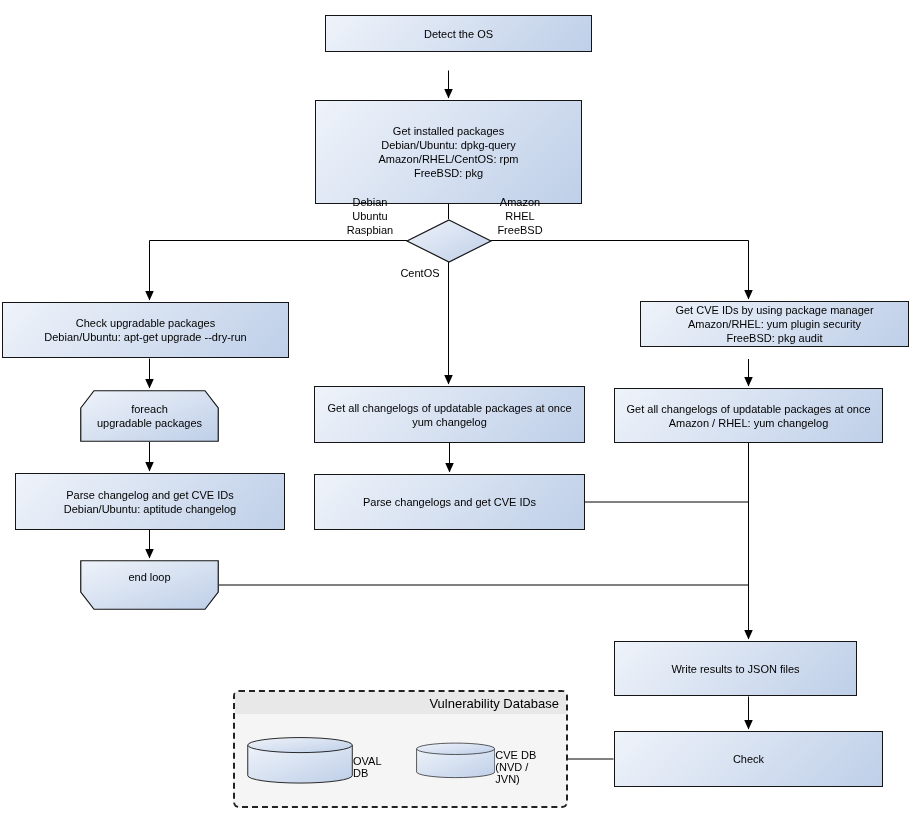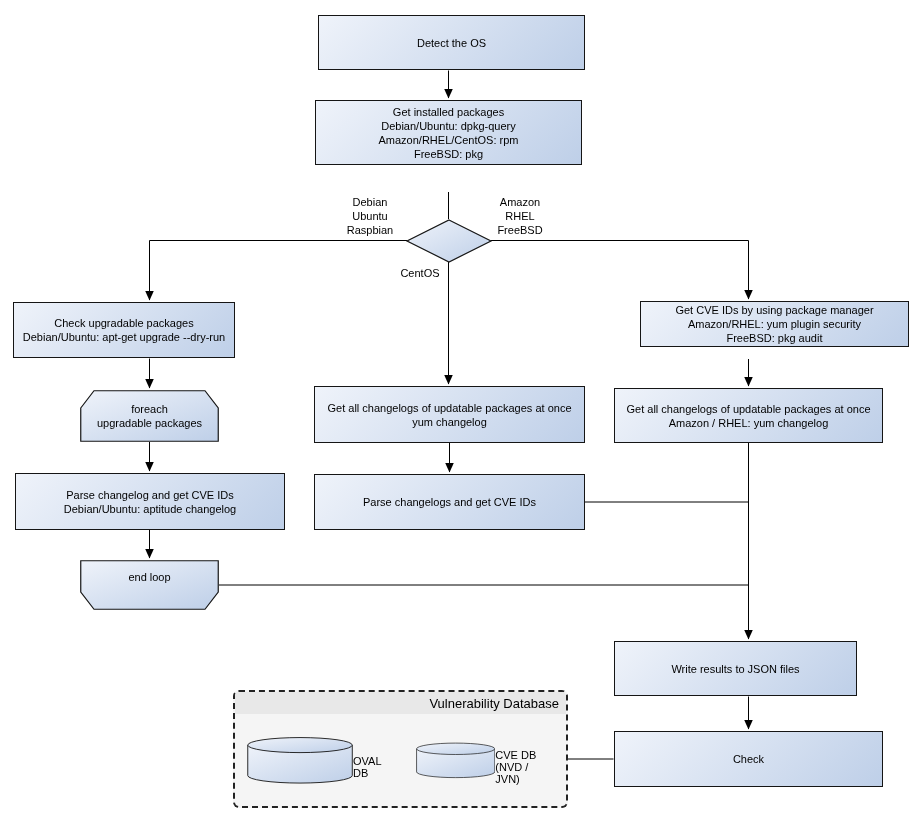--- a/index.html
+++ b/index.html
@@ -75,28 +75,28 @@
     <path d="M449.5,443 V472" marker-end="url(#arrow)"></path>
     <path d="M748.5,359 V386" marker-end="url(#arrow)"></path>
     <path d="M748.5,443 V639" marker-end="url(#arrow)"></path>
     <path d="M585,502 H748.5"></path>
     <path d="M219,585 H748.5"></path>
     <path d="M748.5,696.5 V729" marker-end="url(#arrow)"></path>
     <path d="M568,759 H613.5"></path>
   </g>
 </svg>
 
-<div class="node" style="left:318px;top:15px;width:267px;height:55px">Detect the OS</div>
+<div class="node" style="left:325px;top:15px;width:267px;height:37px">Detect the OS</div>
 
-<div class="node" style="left:315px;top:100px;width:267px;height:65px">Get installed packages
+<div class="node" style="left:315px;top:100px;width:267px;height:104px">Get installed packages
 Debian/Ubuntu: dpkg-query
 Amazon/RHEL/CentOS: rpm
 FreeBSD: pkg</div>
 
-<div class="node" style="left:13px;top:302px;width:222px;height:56px">Check upgradable packages
+<div class="node" style="left:2px;top:302px;width:287px;height:56px">Check upgradable packages
 Debian/Ubuntu: apt-get upgrade --dry-run</div>
 
 <div class="node" style="left:15px;top:473px;width:270px;height:57px">Parse changelog and get CVE IDs
 Debian/Ubuntu: aptitude changelog</div>
 
 <div class="node" style="left:314px;top:386px;width:271px;height:57px">Get all changelogs of updatable packages at once
 yum changelog</div>
 
 <div class="node" style="left:314px;top:474px;width:271px;height:56px">Parse changelogs and get CVE IDs</div>
 

